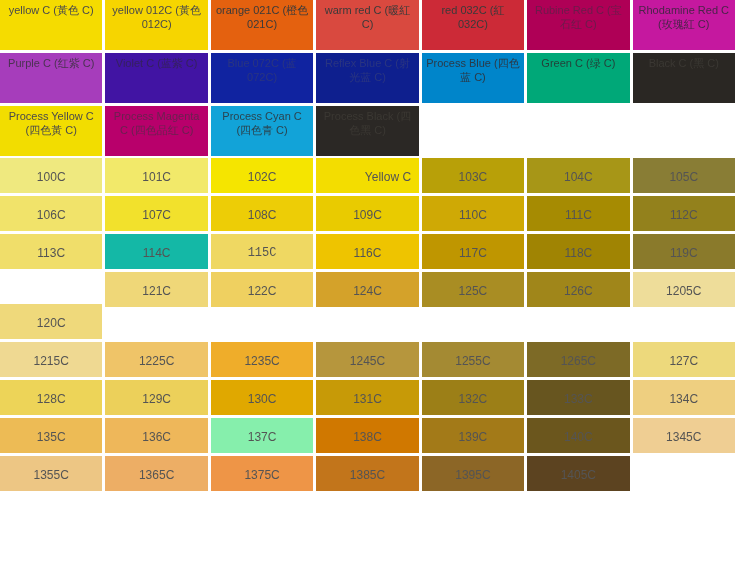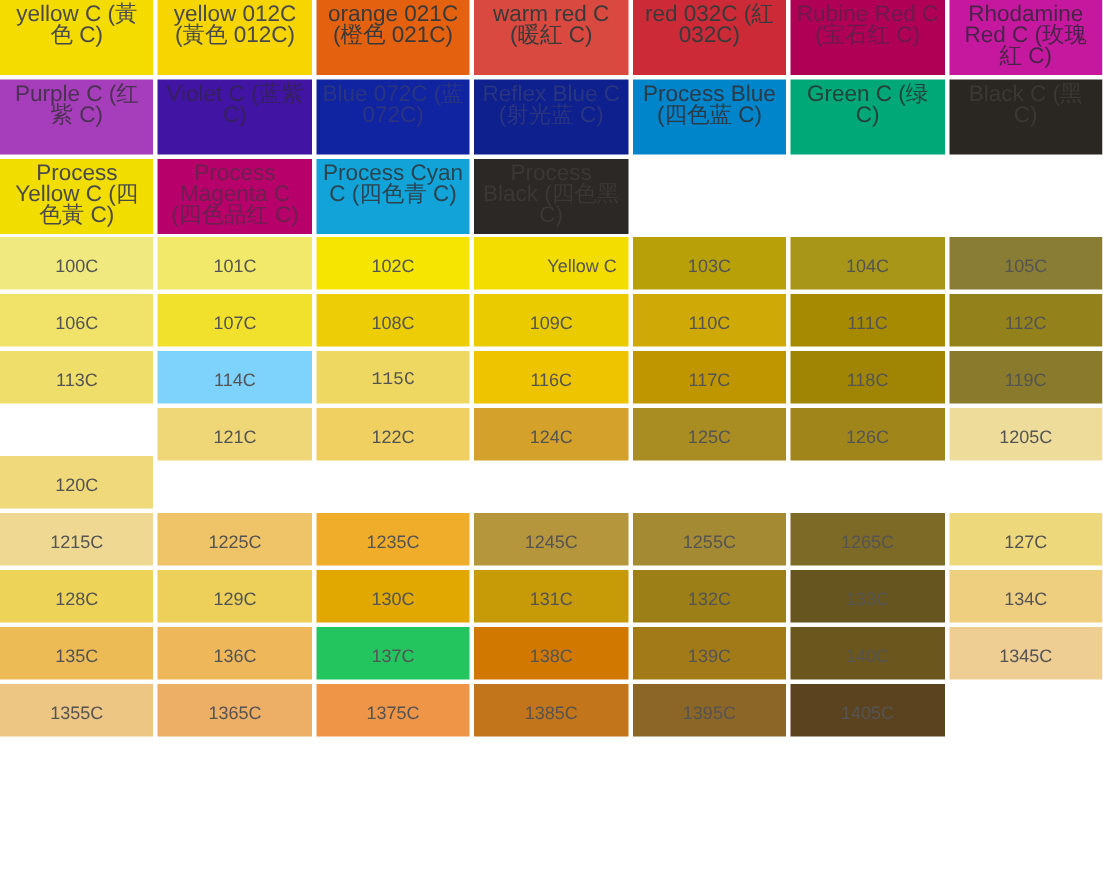--- a/index.html
+++ b/index.html
@@ -31,21 +31,21 @@
   .named-cell {
     height: 50px;
     display: flex;
     align-items: flex-start;
     justify-content: center;
     text-align: center;
     padding: 3px 4px 0 4px;
     overflow: hidden;
   }
   .named-cell .label {
-    font-size: 15px;
+    font-size: 11px;
     line-height: 14px;
     letter-spacing: 0px;
     white-space: normal;
     word-break: normal;
     text-align: center;
   }
   .named-cell.empty { background: #ffffff !important; }
 
   
   .swatch-grid {
@@ -181,21 +181,21 @@
       </div>
       <div class="swatch" style="background: rgb(166, 139, 2);">
         <span class="code" style="color: rgb(84, 84, 84);">111C</span>
       </div>
       <div class="swatch" style="background: rgb(147, 129, 28);">
         <span class="code" style="color: rgb(84, 84, 84);">112C</span>
       </div>
       <div class="swatch" style="background: rgb(240, 222, 106);">
         <span class="code" style="color: rgb(84, 84, 84);">113C</span>
       </div>
-      <div class="swatch" style="background: #7dd3fc;">
+      <div class="swatch" style="background: #14b8a6;">
         <span class="code" style="color: rgb(84, 84, 84);">114C</span>
       </div>
       <div class="swatch" style="background: rgb(239, 216, 98); font-family: Liberation Mono, monospace;">
         <span class="code" style="color: rgb(84, 84, 84);">115C</span>
       </div>
       <div class="swatch" style="background: rgb(238, 196, 0);">
         <span class="code" style="color: rgb(84, 84, 84);">116C</span>
       </div>
       <div class="swatch" style="background: rgb(191, 150, 0);">
         <span class="code" style="color: rgb(84, 84, 84);">117C</span>
@@ -268,21 +268,21 @@
       </div>
       <div class="swatch" style="background: rgb(238, 207, 128);">
         <span class="code" style="color: rgb(84, 84, 84);">134C</span>
       </div>
       <div class="swatch" style="background: rgb(237, 187, 85);">
         <span class="code" style="color: rgb(84, 84, 84);">135C</span>
       </div>
       <div class="swatch" style="background: rgb(238, 183, 90);">
         <span class="code" style="color: rgb(84, 84, 84);">136C</span>
       </div>
-      <div class="swatch" style="background: #22c55e;">
+      <div class="swatch" style="background: #86efac;">
         <span class="code" style="color: rgb(84, 84, 84);">137C</span>
       </div>
       <div class="swatch" style="background: rgb(208, 120, 0);">
         <span class="code" style="color: rgb(84, 84, 84);">138C</span>
       </div>
       <div class="swatch" style="background: rgb(163, 122, 24);">
         <span class="code" style="color: rgb(84, 84, 84);">139C</span>
       </div>
       <div class="swatch" style="background: rgb(107, 86, 29);">
         <span class="code" style="color: rgb(84, 84, 84);">140C</span>

